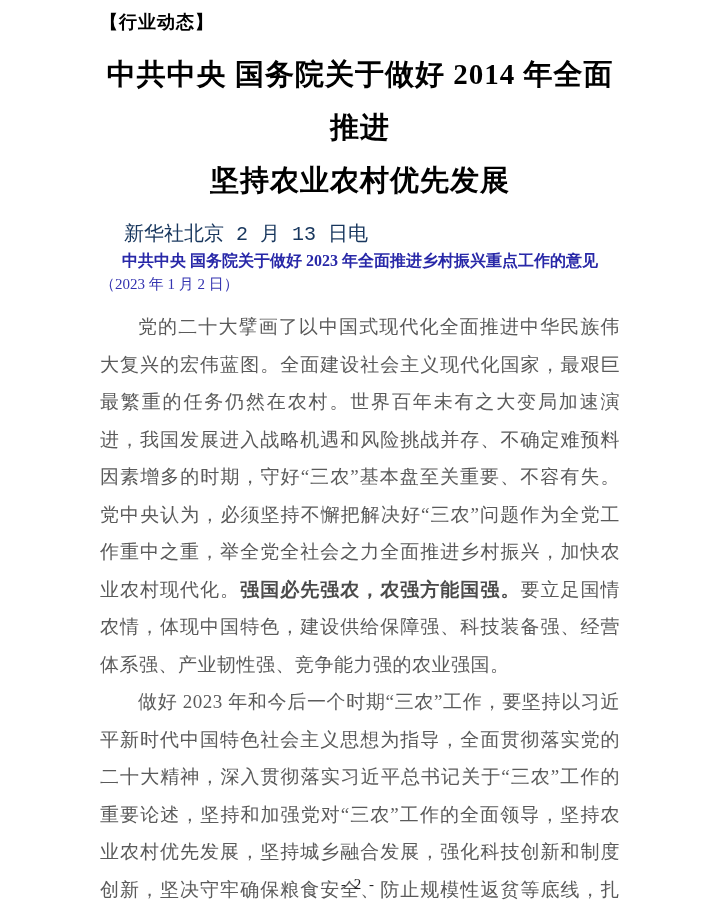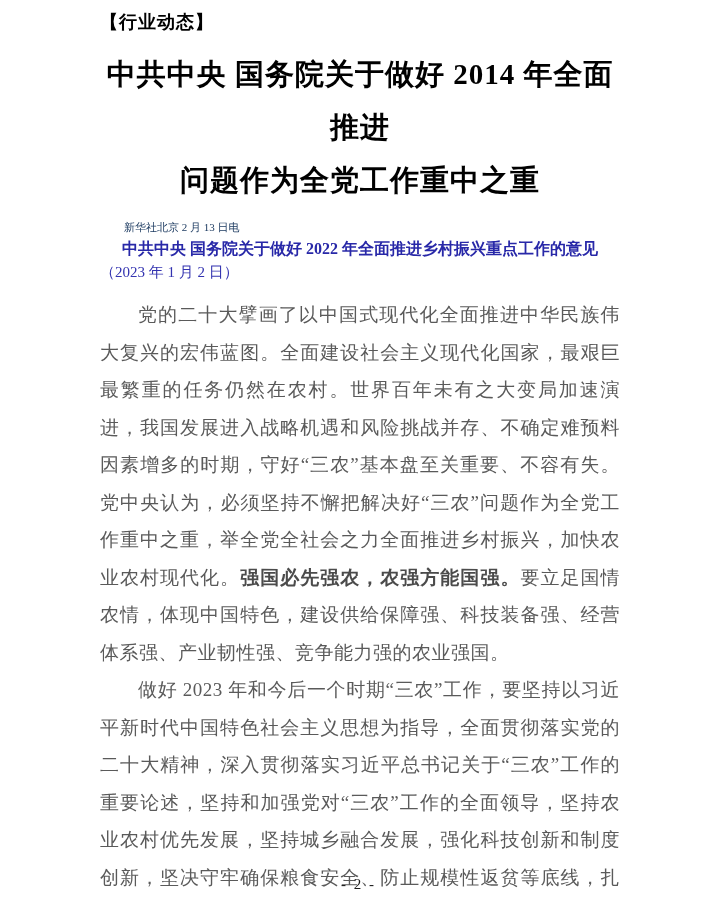--- a/index.html
+++ b/index.html
@@ -28,22 +28,23 @@
     font-weight: bold;
     font-size: 29px;
     line-height: 53px;
     color: #000000;
     letter-spacing: 1px;
   }
   .main-title .title-line { display: block; }
   .byline {
     margin-top: 13px;
     margin-left: 24px;
-    font-size: 11px;
+    font-size: 20px;
     color: var(--byline-navy, #17365D);
+    font-family: Liberation Mono, monospace;
   }
   .doc-title {
     margin-top: 4px;
     text-align: center;
     font-weight: bold;
     font-size: 16px;
     color: var(--doc-title-blue, #2828A8);
   }
   .doc-date {
     margin-top: 3px;
@@ -79,26 +80,26 @@
 </style>
 </head>
 <body>
 
 <div class="page">
 
   <div class="section-tag">【行业动态】</div>
 
   <h1 class="main-title">
     <span class="title-line">中共中央 国务院关于做好 2014 年全面推进</span>
-    <span class="title-line">问题作为全党工作重中之重</span>
+    <span class="title-line">坚持农业农村优先发展</span>
   </h1>
 
   <div class="byline">新华社北京 2 月 13 日电</div>
 
-  <div class="doc-title">中共中央 国务院关于做好 2022 年全面推进乡村振兴重点工作的意见</div>
+  <div class="doc-title">中共中央 国务院关于做好 2023 年全面推进乡村振兴重点工作的意见</div>
 
   <div class="doc-date">（2023 年 1 月 2 日）</div>
 
   <div class="body-text">
     <p class="para"><span>党的二十大擘画了以中国式现代化全面推进中华民族伟大复兴的宏伟蓝图。全面建设社会主义现代化国家，最艰巨最繁重的任务仍然在农村。世界百年未有之大变局加速演进，我国发展进入战略机遇和风险挑战并存、不确定难预料因素增多的时期，守好“三农”基本盘至关重要、不容有失。党中央认为，必须坚持不懈把解决好“三农”问题作为全党工作重中之重，举全党全社会之力全面推进乡村振兴，加快农业农村现代化。</span><span class="bold-phrase">强国必先强农，农强方能国强。</span><span>要立足国情农情，体现中国特色，建设供给保障强、科技装备强、经营体系强、产业韧性强、竞争能力强的农业强国。</span></p>
     <p class="para">做好 2023 年和今后一个时期“三农”工作，要坚持以习近平新时代中国特色社会主义思想为指导，全面贯彻落实党的二十大精神，深入贯彻落实习近平总书记关于“三农”工作的重要论述，坚持和加强党对“三农”工作的全面领导，坚持农业农村优先发展，坚持城乡融合发展，强化科技创新和制度创新，坚决守牢确保粮食安全、防止规模性返贫等底线，扎实推进乡村发展、乡村建设、乡村治理等重点工作，加快建设农业强国，建设宜居宜业和美乡村，为全面建设社会主义现代化国家开好局起好步打下坚实基础。</p>
   </div>
 
   <div class="page-number">- 2 -</div>
 

